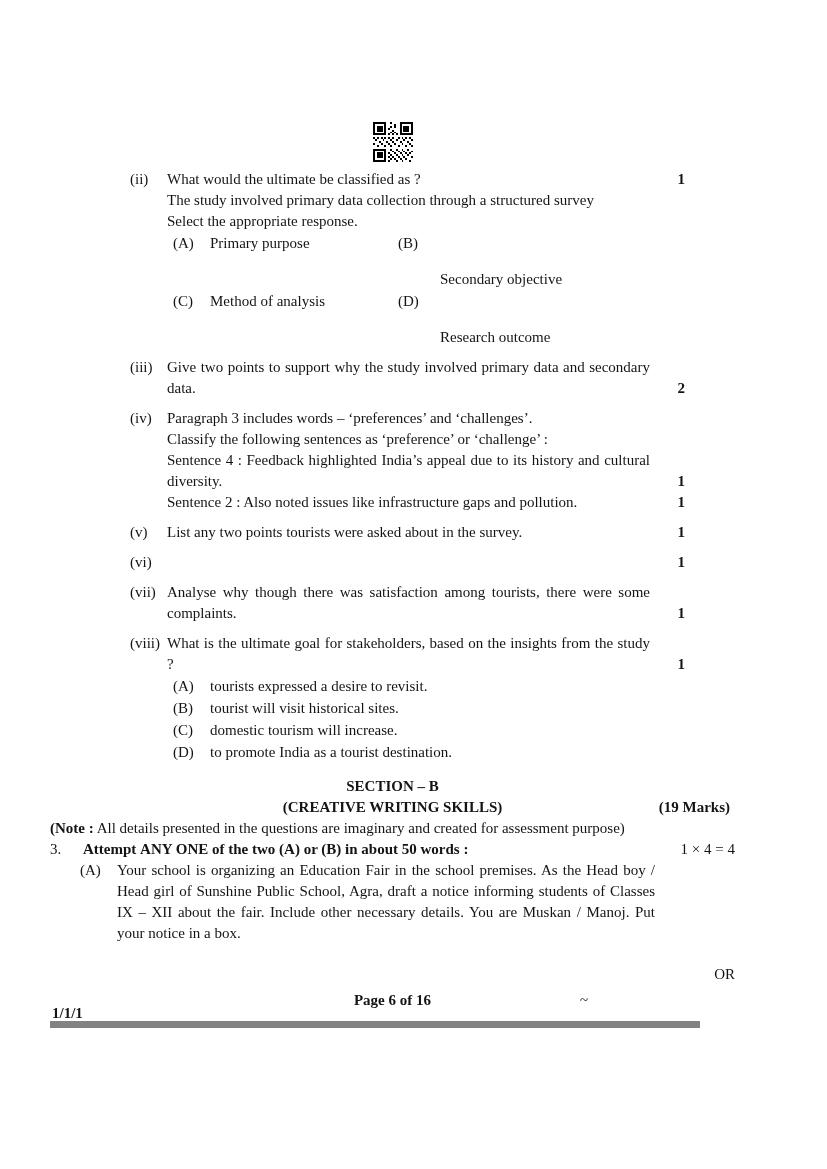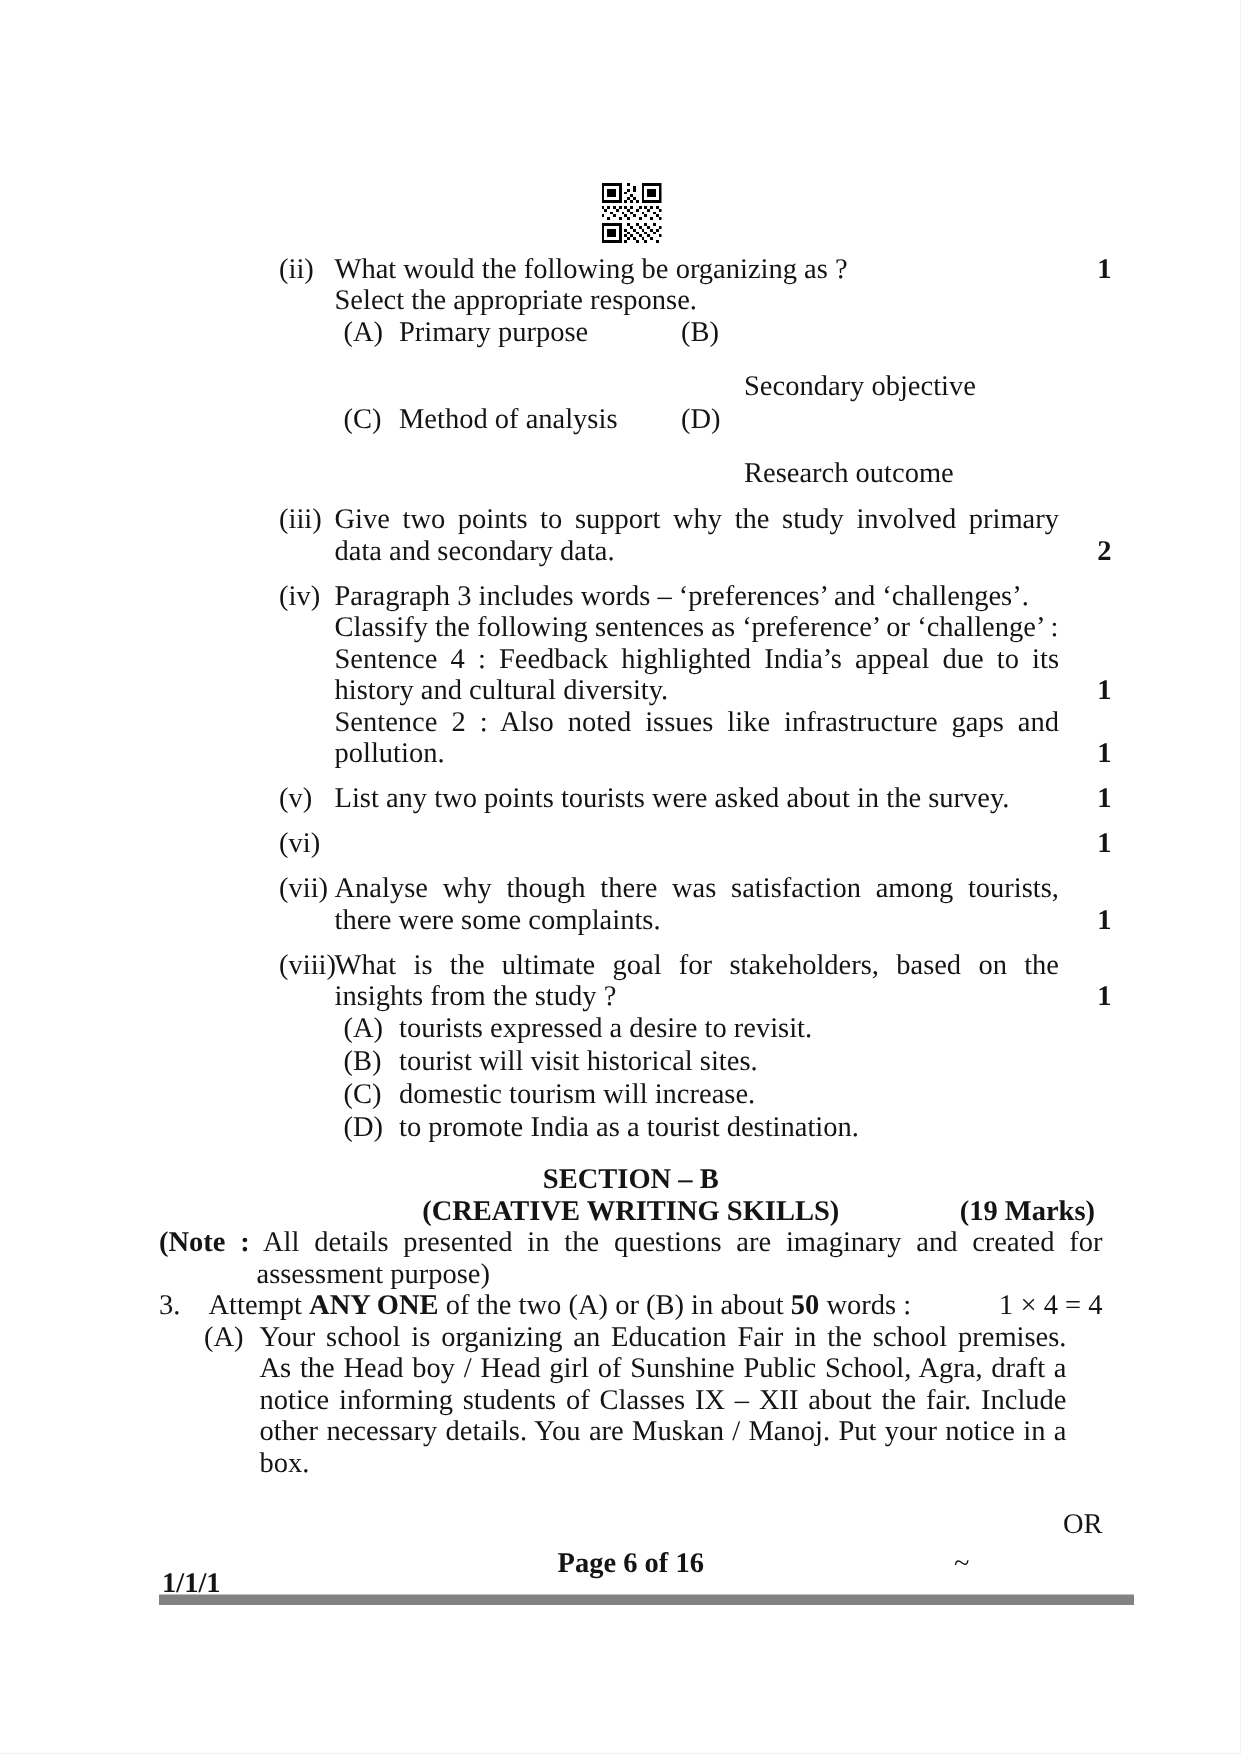--- a/index.html
+++ b/index.html
@@ -2,24 +2,24 @@
 <html><head>
 <meta charset="utf-8">
 <style>
   * { margin:0; padding:0; box-sizing:border-box; }
   html,body { background:#e8e8e8; }
   .page {
     position:relative;
     width:827px; height:1169px;
     background:#ffffff;
     font-family:"Liberation Serif", serif;
-    font-size:19px;
+    font-size:15px;
     line-height:21px;
     color:#141414;
-    padding:122px 92px 0 106px;
+    padding:122px 92px 0 50px;
     margin:0 auto;
     overflow:hidden;
   }
   .qr-wrap { width:40px; height:40px; margin:0 auto 7px auto; }
   .qr-wrap svg { display:block; }
 
   
   .questions { margin-left:80px; width:560px; }
   .q { display:flex; margin-bottom:9px; }
   .q-label { width:37px; flex:none; white-space:nowrap; }
@@ -44,21 +44,21 @@
   .sec-title { text-align:center; font-weight:bold; margin-top:13px; }
   .sec-sub { text-align:center; font-weight:bold; position:relative; }
   .sec-marks { position:absolute; right:5px; top:0; font-weight:bold; }
 
   .note { padding-left:65px; text-indent:-65px; text-align:justify; }
   .note b { font-weight:bold; }
 
   
   .q3line { display:flex; }
   .q3num { width:33px; flex:none; }
-  .q3text { flex:1; }
+  .q3text { flex:1;font-weight:bold; }
   .q3marks { font-weight:normal; flex:none;margin-left:44px; }
   .q3a { display:flex; }
   .q3a-label { width:37px; margin-left:30px; flex:none; }
   .q3a-body { width:538px; flex:none; text-align:justify; }
 
   .or { text-align:right; font-weight:normal; margin-top:20px; }
 
   .footer { position:relative; text-align:center; font-weight:bold; margin-top:5px; }
   .footer-code { position:absolute; left:2px; top:13px; }
   .footer-tilde { position:absolute; left:530px; top:0; font-weight:normal; }
@@ -90,23 +90,24 @@
       </g>
     </svg>
   </div>
 
   <div class="questions">
 
     <div class="q">
       <div class="q-label">(ii)</div>
       <div class="q-body">
         <div class="rel">
-          <span>What would the following be organizing as ?</span>
+          <span>What would the ultimate be classified as ?</span>
           <span class="mark top">1</span>
         </div>
+        <div>The study involved primary data collection through a structured survey</div>
         <div>Select the appropriate response.</div>
         <div class="opt2">
           <span class="k1">(A)</span>
           <span class="t1">Primary purpose</span>
           <span class="k2">(B)</span>
           <span class="t2">Secondary objective</span>
         </div>
         <div class="opt2">
           <span class="k1">(C)</span>
           <span class="t1">Method of analysis</span>

